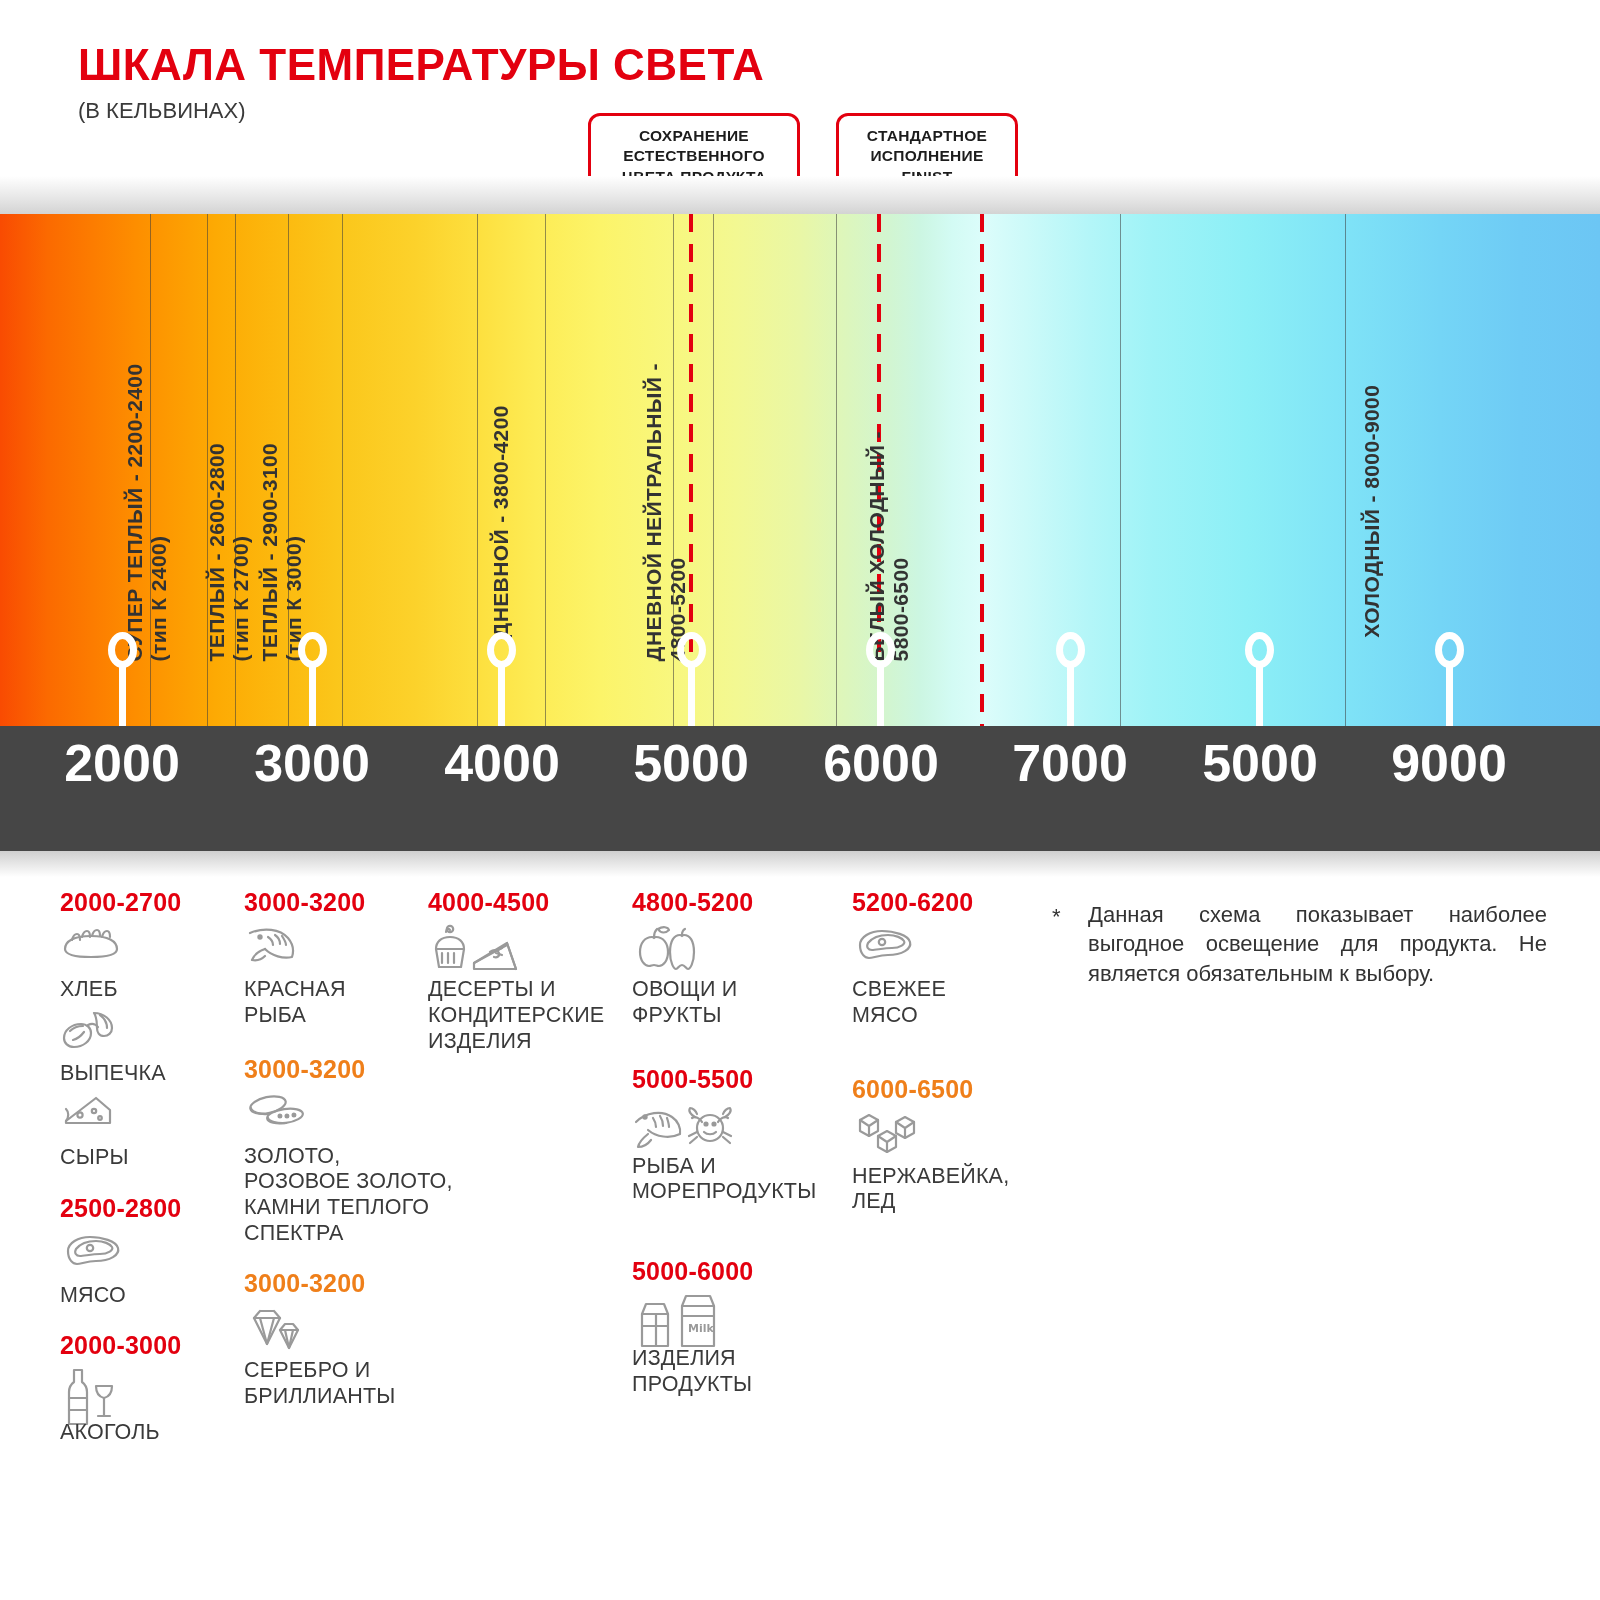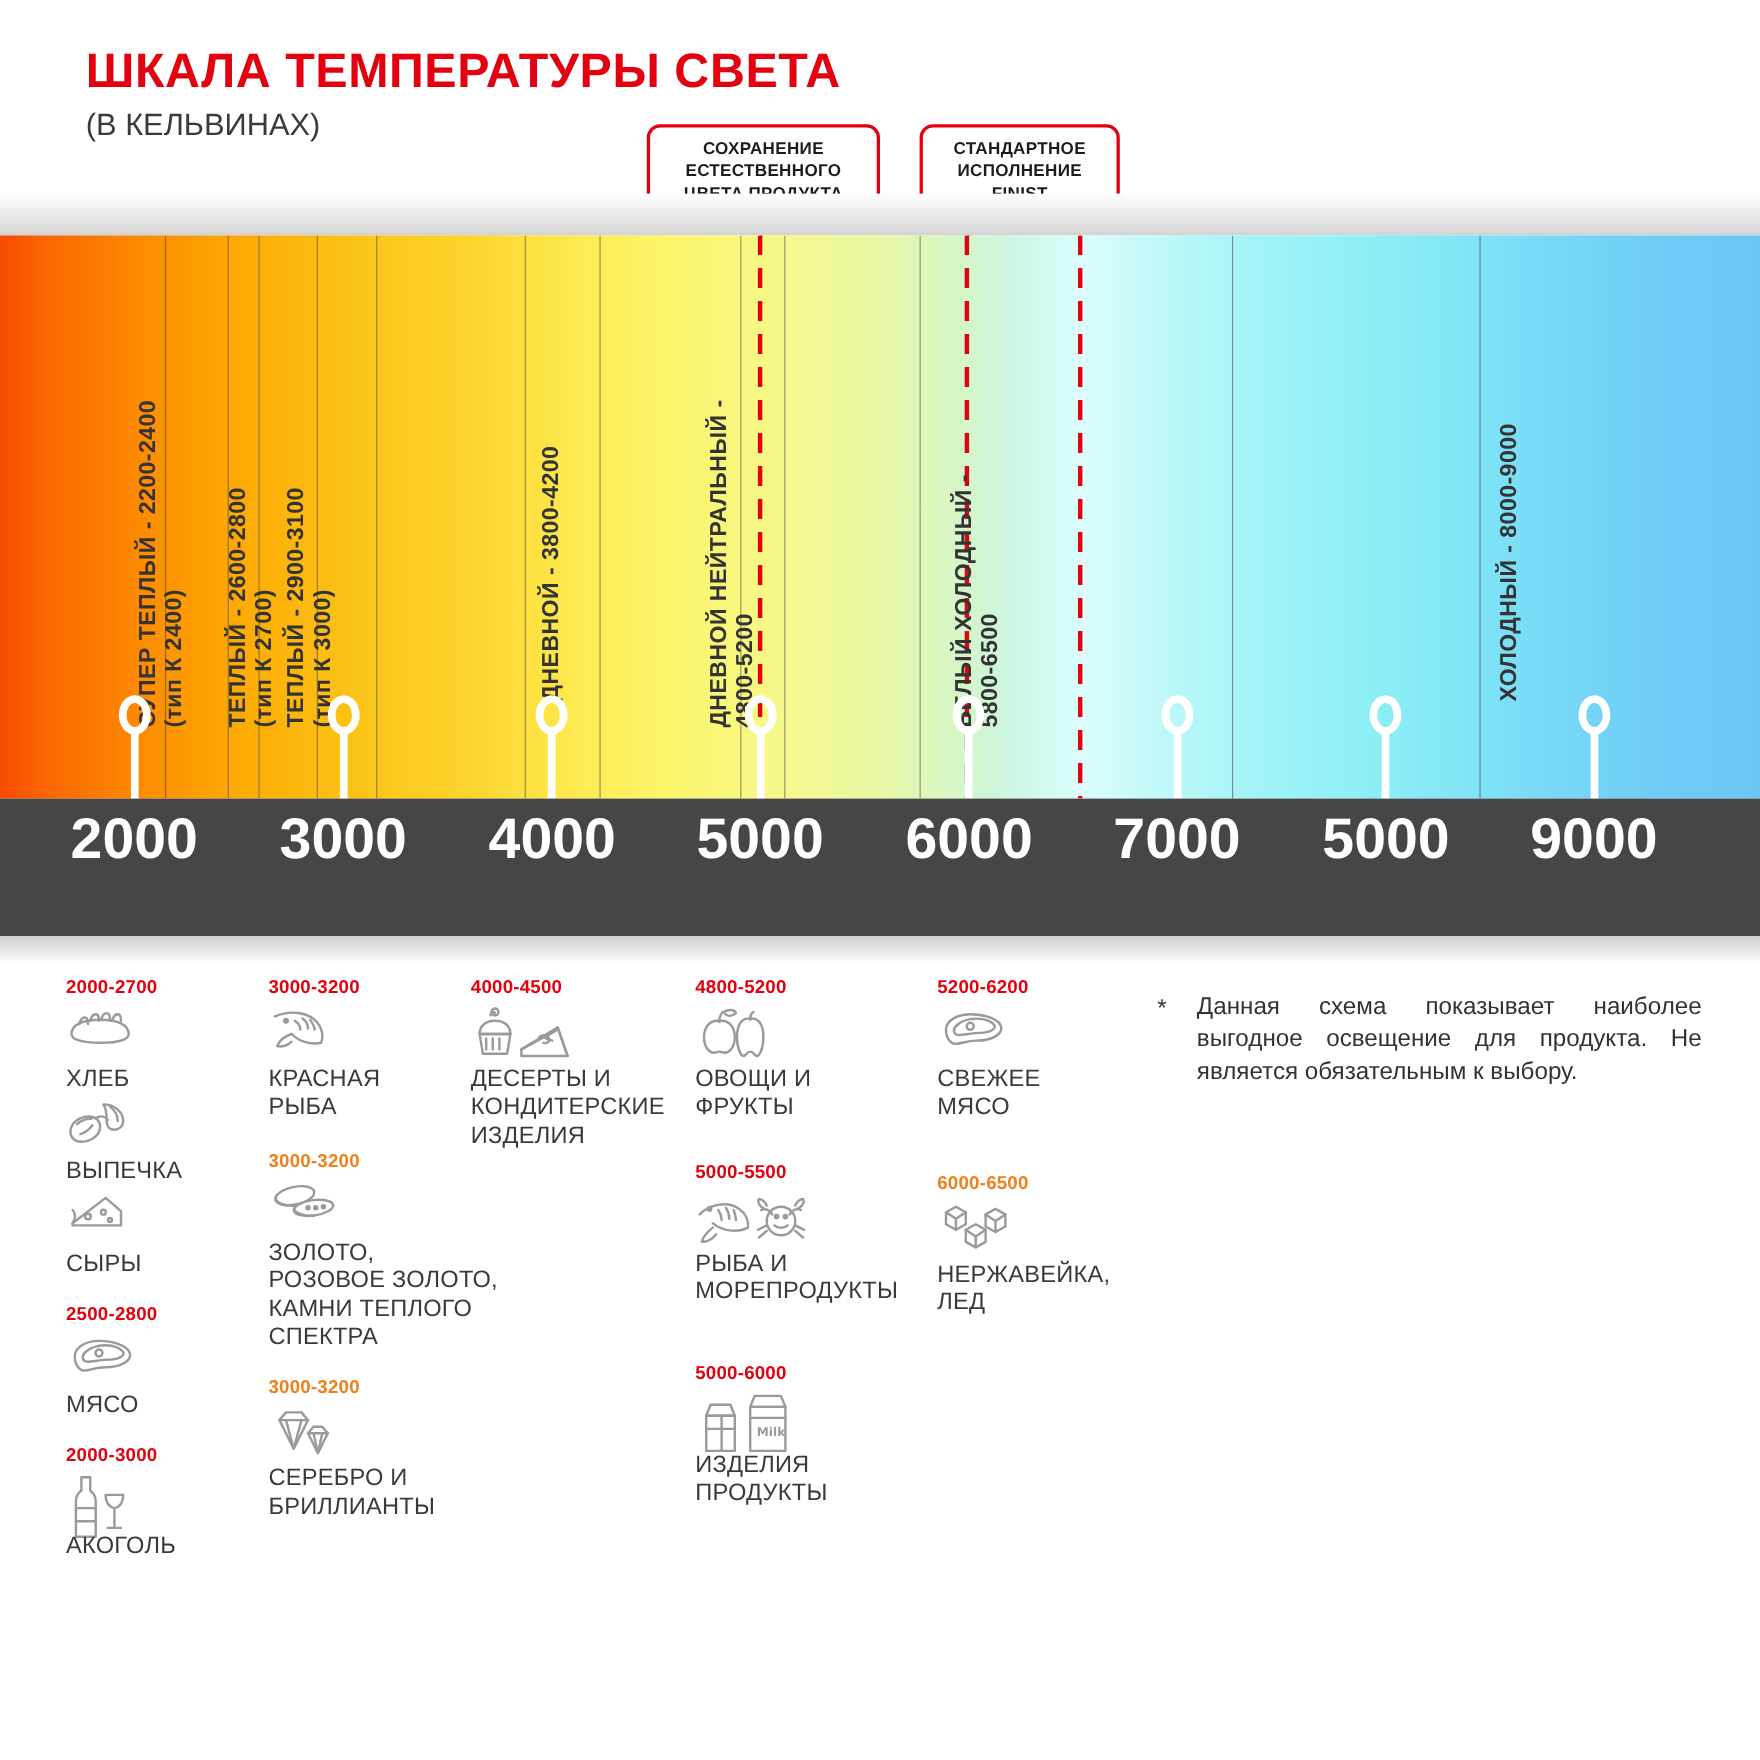--- a/index.html
+++ b/index.html
@@ -13,21 +13,21 @@
   }
 
   
   #title{
     position:absolute;left:78px;top:40px;
     font-size:44px;font-weight:bold;color:#e3000f;
     letter-spacing:0.5px;white-space:nowrap;
   }
   #subtitle{
     position:absolute;left:78px;top:98px;
-    font-size:28px;color:#3a3a3a;white-space:nowrap;
+    font-size:22px;color:#3a3a3a;white-space:nowrap;
   }
 
   
   .callout{
     position:absolute;
     border:3px solid #e3000f;
     border-radius:12px;
     background:#ffffff;
     text-align:center;
     font-size:15.5px;font-weight:bold;color:#1c1c1c;
@@ -128,21 +128,21 @@
   .scalenum{
     position:absolute;top:733px;
     font-size:52px;font-weight:bold;color:#ffffff;
     text-align:center;width:180px;letter-spacing:0px;
   }
 
   
   .col{position:absolute;top:888px;}
   .grp{margin-bottom:6px;}
   .range{
-    font-size:17px;font-weight:bold;color:#e3000f;
+    font-size:25px;font-weight:bold;color:#e3000f;
     margin-bottom:6px;letter-spacing:0.2px;
   }
   .range.orange{color:#ef7f1a;}
   .item{margin-bottom:4px;}
   .ico{height:52px;display:block;margin-bottom:2px;}
   .ico svg{display:block;}
   .cap{
     font-size:21.5px;color:#3a3a3a;line-height:1.2;letter-spacing:0.2px;
   }
 

